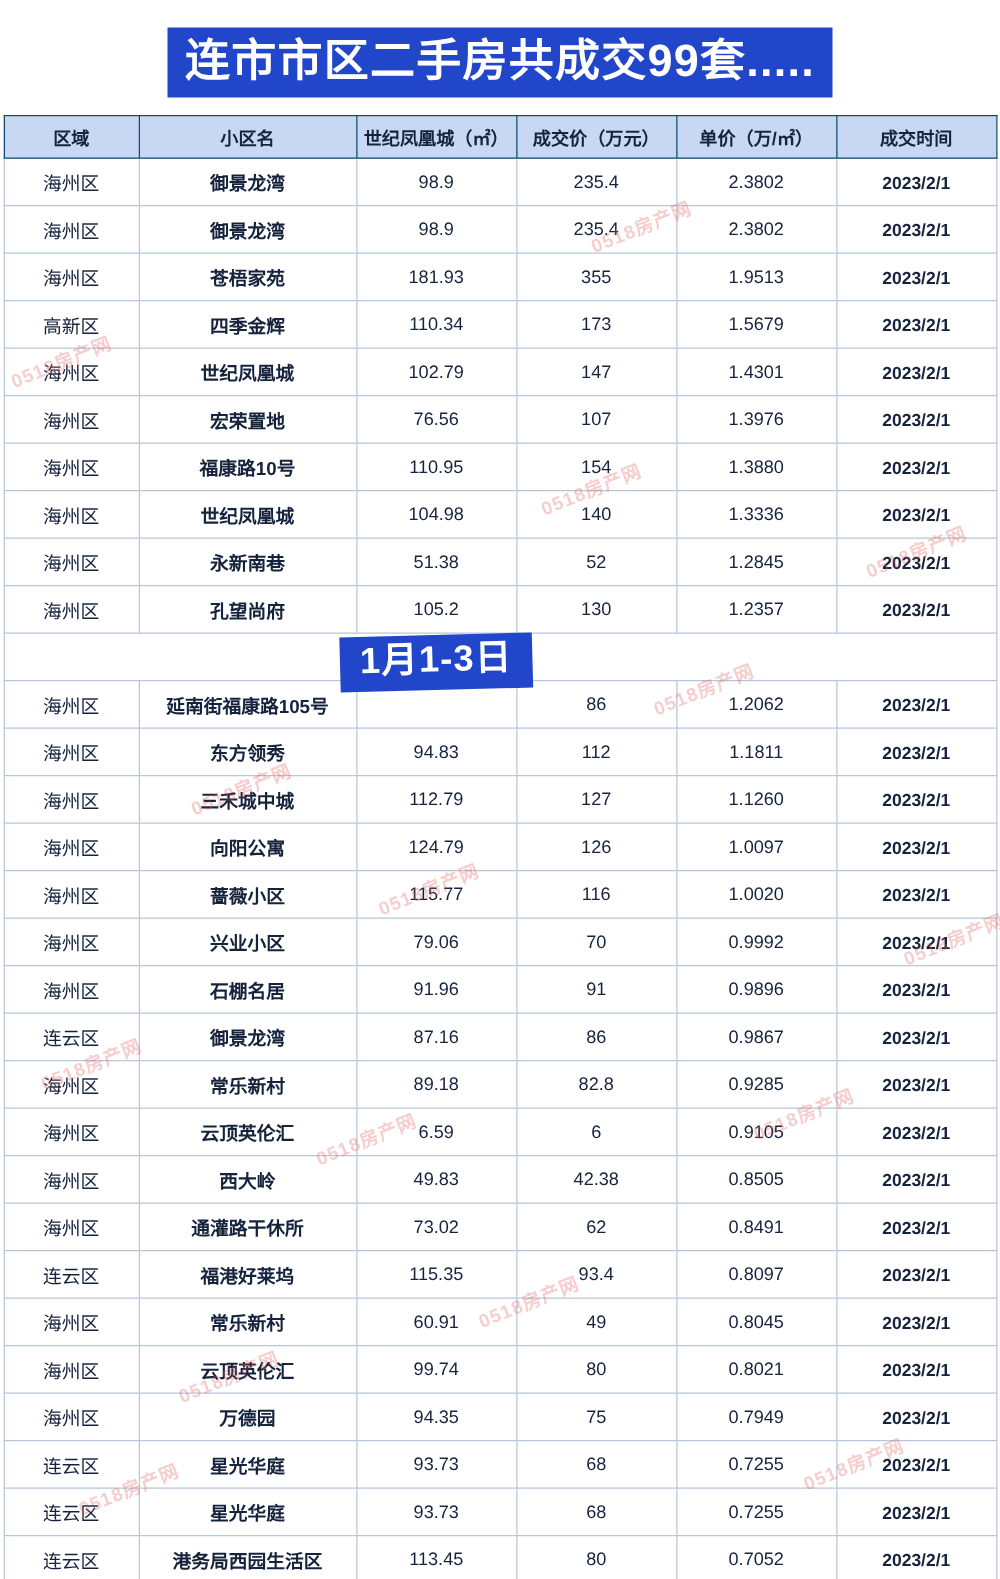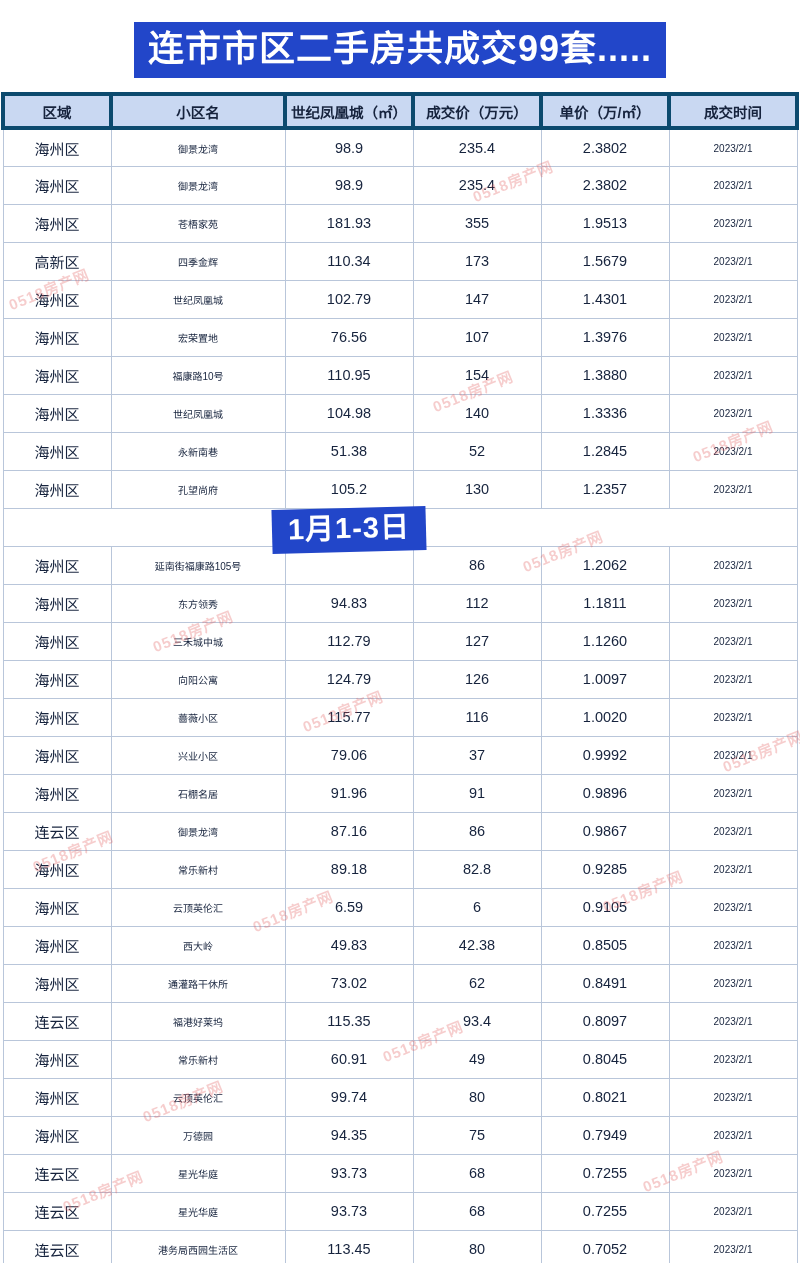--- a/index.html
+++ b/index.html
@@ -48,41 +48,41 @@
   table.deals col.c3 { width: 128px; }
   table.deals col.c4 { width: 128px; }
   table.deals col.c5 { width: 128px; }
 
   table.deals th {
     background: #c9d8f2;
     color: #16233d;
     font-size: 14.5px;
     font-weight: bold;
     height: 34px;
-    border: 4px solid #0c4a6e;
+    border: 1px solid #0c4a6e;
     text-align: center;
     vertical-align: middle;
     padding: 0 2px;
   }
 
   table.deals td {
     height: 38px;
     border: 1px solid #b9c6da;
     text-align: center;
     vertical-align: middle;
     font-size: 15px;
     color: #16233d;
     background: #ffffff;
     padding: 0 2px;
     overflow: hidden;
     white-space: nowrap;
   }
-  table.deals td.name { font-size: 10px; }
+  table.deals td.name { font-size: 15px; font-weight: bold; }
   table.deals td.num  { font-size: 14.5px; }
-  table.deals td.date { font-size: 10px; }
+  table.deals td.date { font-size: 14px; font-weight: bold; }
 
   
   .gap {
     height: 16px;
     background: #ffffff;
   }
   .gap td { border: none; height: 16px; background:#fff; }
 
   
   .date-sticker {
@@ -265,21 +265,21 @@
           <td class="name">蔷薇小区</td>
           <td class="num">115.77</td>
           <td class="num">116</td>
           <td class="num">1.0020</td>
           <td class="date">2023/2/1</td>
         </tr>
         <tr>
           <td class="region">海州区</td>
           <td class="name">兴业小区</td>
           <td class="num">79.06</td>
-          <td class="num">37</td>
+          <td class="num">70</td>
           <td class="num">0.9992</td>
           <td class="date">2023/2/1</td>
         </tr>
         <tr>
           <td class="region">海州区</td>
           <td class="name">石棚名居</td>
           <td class="num">91.96</td>
           <td class="num">91</td>
           <td class="num">0.9896</td>
           <td class="date">2023/2/1</td>

